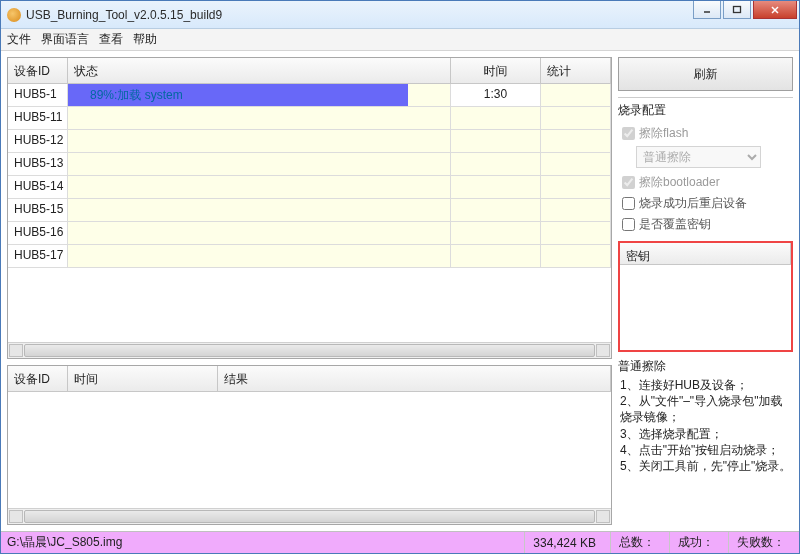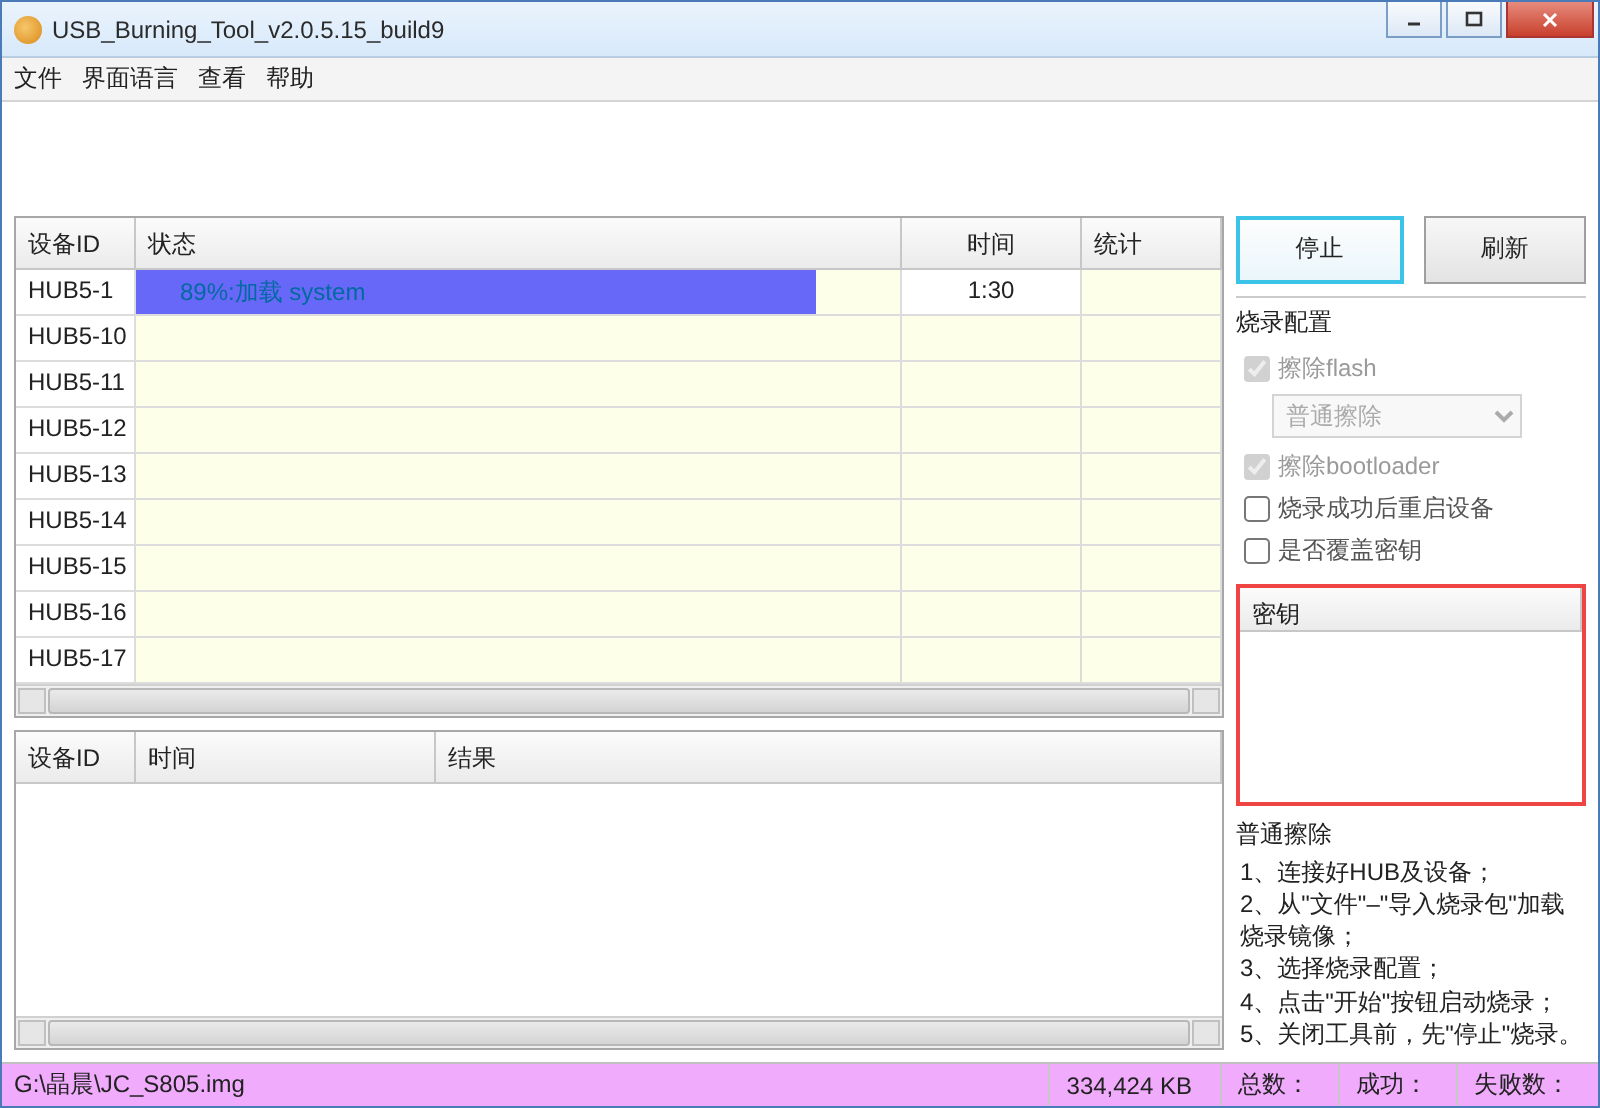--- a/index.html
+++ b/index.html
@@ -9,21 +9,21 @@
 .titlebar .icon { width: 14px; height: 14px; background: radial-gradient(circle at 40% 40%, #f7c66a, #d98a1a); border-radius: 50%; margin-right: 5px; }
 .titlebar .title { color: #2b2b2b; flex: 1; }
 .titlebar .wbtns { display: flex; height: 100%; }
 .wbtn { width: 28px; height: 18px; margin-top: 0; border: 1px solid #7a9ec6; border-top: none; display: flex; align-items: center; justify-content: center; margin-right: 2px; background: linear-gradient(#f9fbfd,#dce8f6); }
 .wbtn.close { width: 44px; background: linear-gradient(#e78b7e,#c8402c); border-color: #a33; }
 .wbtn svg { width: 10px; height: 10px; }
 
 .menubar { height: 22px; background: #f4f4f4; border-bottom: 1px solid #d4d4d4; display: flex; align-items: center; padding-left: 6px; gap: 10px; color: #222; }
 .menubar span { cursor: default; }
 
-.content { flex: 1; display: flex; padding: 6px; gap: 6px; overflow: hidden; align-items: flex-end; }
+.content { flex: 1; display: flex; padding: 6px; gap: 6px; overflow: hidden; }
 .left { flex: 1; display: flex; flex-direction: column; gap: 6px; overflow: hidden; }
 .right { width: 175px; display: flex; flex-direction: column; gap: 6px; }
 
 .grid { border: 1px solid #a7a7a7; background: #fff; display: flex; flex-direction: column; flex: 1; overflow: hidden; }
 .ghead { display: flex; background: linear-gradient(#fbfbfb,#ebebeb); border-bottom: 1px solid #c7c7c7; height: 26px; }
 .ghead .gc { border-right: 1px solid #c7c7c7; padding: 5px 6px; color: #222; }
 .gbody { flex: 1; overflow: hidden; }
 .grow { display: flex; height: 23px; border-bottom: 1px solid #dcdcdc; }
 .grow .gc { border-right: 1px solid #dcdcdc; padding: 3px 6px; background: #feffe8; color: #222; overflow: hidden; white-space: nowrap; }
 .grow .gc.plain { background: #fff; }
@@ -116,26 +116,20 @@
             <div class="grow">
               <div class="gc col-id id">HUB5-1</div>
               <div class="gc col-status prog">
                 <div class="bar"></div>
                 <div class="lbl">89%:加载 system</div>
               </div>
               <div class="gc col-time plain" style="background: rgb(255, 255, 255);">1:30</div>
               <div class="gc col-stat"></div>
             </div>
             <div class="grow">
-              <div class="gc col-id id">HUB5-10</div>
-              <div class="gc col-status"></div>
-              <div class="gc col-time" style="background: rgb(254, 255, 232);"></div>
-              <div class="gc col-stat"></div>
-            </div>
-            <div class="grow">
               <div class="gc col-id id">HUB5-11</div>
               <div class="gc col-status"></div>
               <div class="gc col-time" style="background: rgb(254, 255, 232);"></div>
               <div class="gc col-stat"></div>
             </div>
             <div class="grow">
               <div class="gc col-id id">HUB5-12</div>
               <div class="gc col-status"></div>
               <div class="gc col-time" style="background: rgb(254, 255, 232);"></div>
               <div class="gc col-stat"></div>
@@ -188,21 +182,20 @@
         <div class="scroll">
             <div class="arr l"></div>
             <div class="thumb"></div>
             <div class="arr r"></div>
           </div>
       </div>
     </div>
 
     <div class="right">
       <div class="btnrow">
-        <div class="btn primary">停止</div>
         <div class="btn">刷新</div>
       </div>
 
       <div class="cfg">
         <h4>烧录配置</h4>
         <label class="d">
             <input type="checkbox" checked="" disabled="" style="">
             <span>擦除flash</span>
           </label>
         <select disabled=""><option>普通擦除</option></select>

